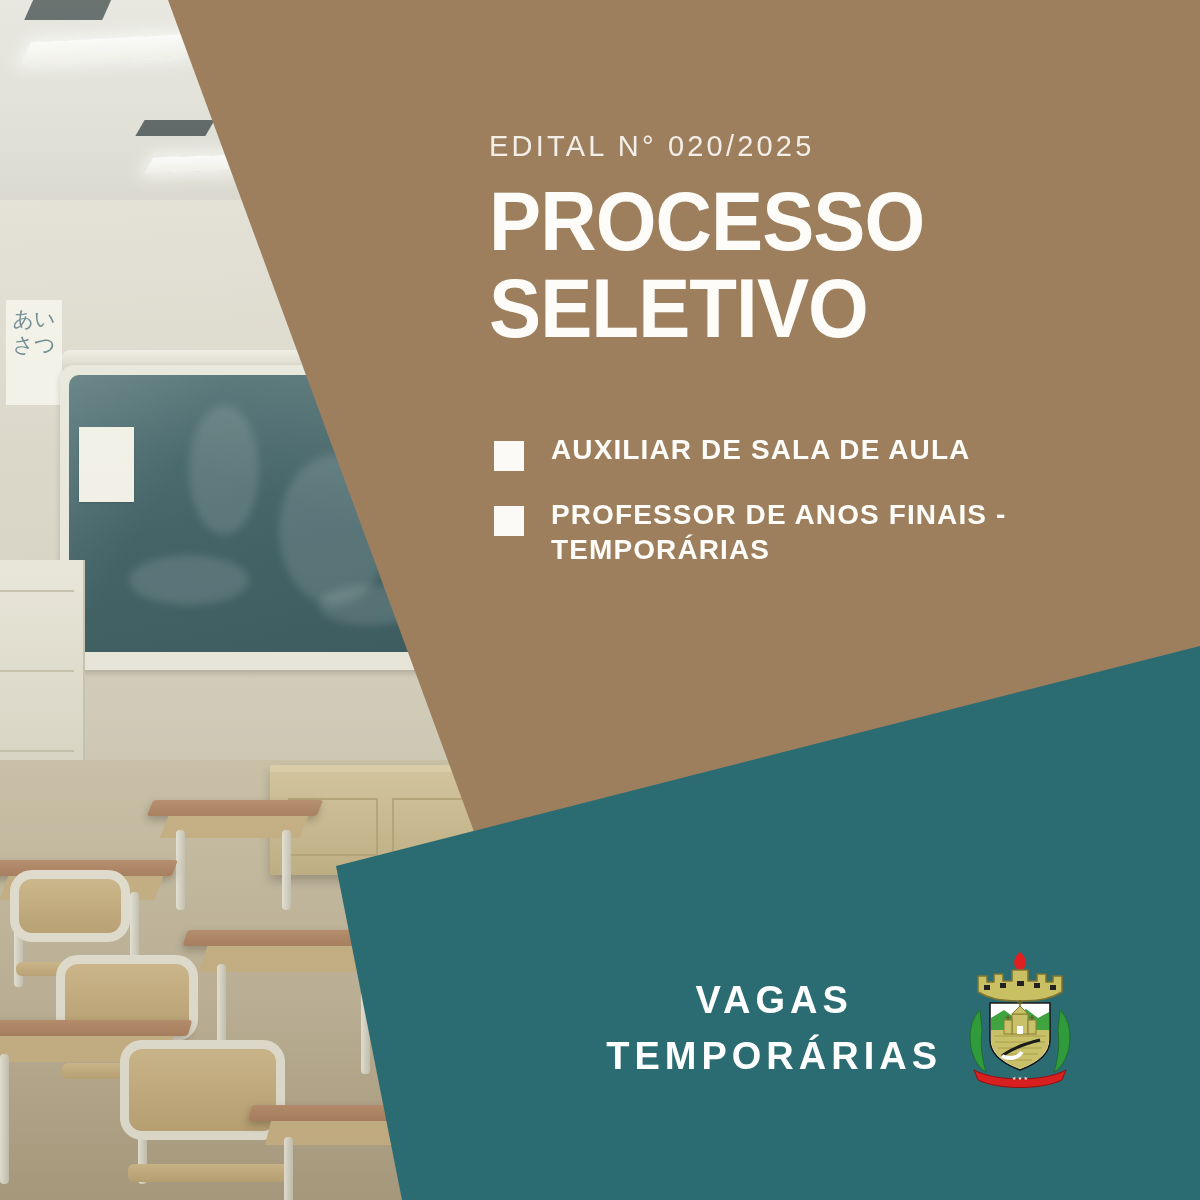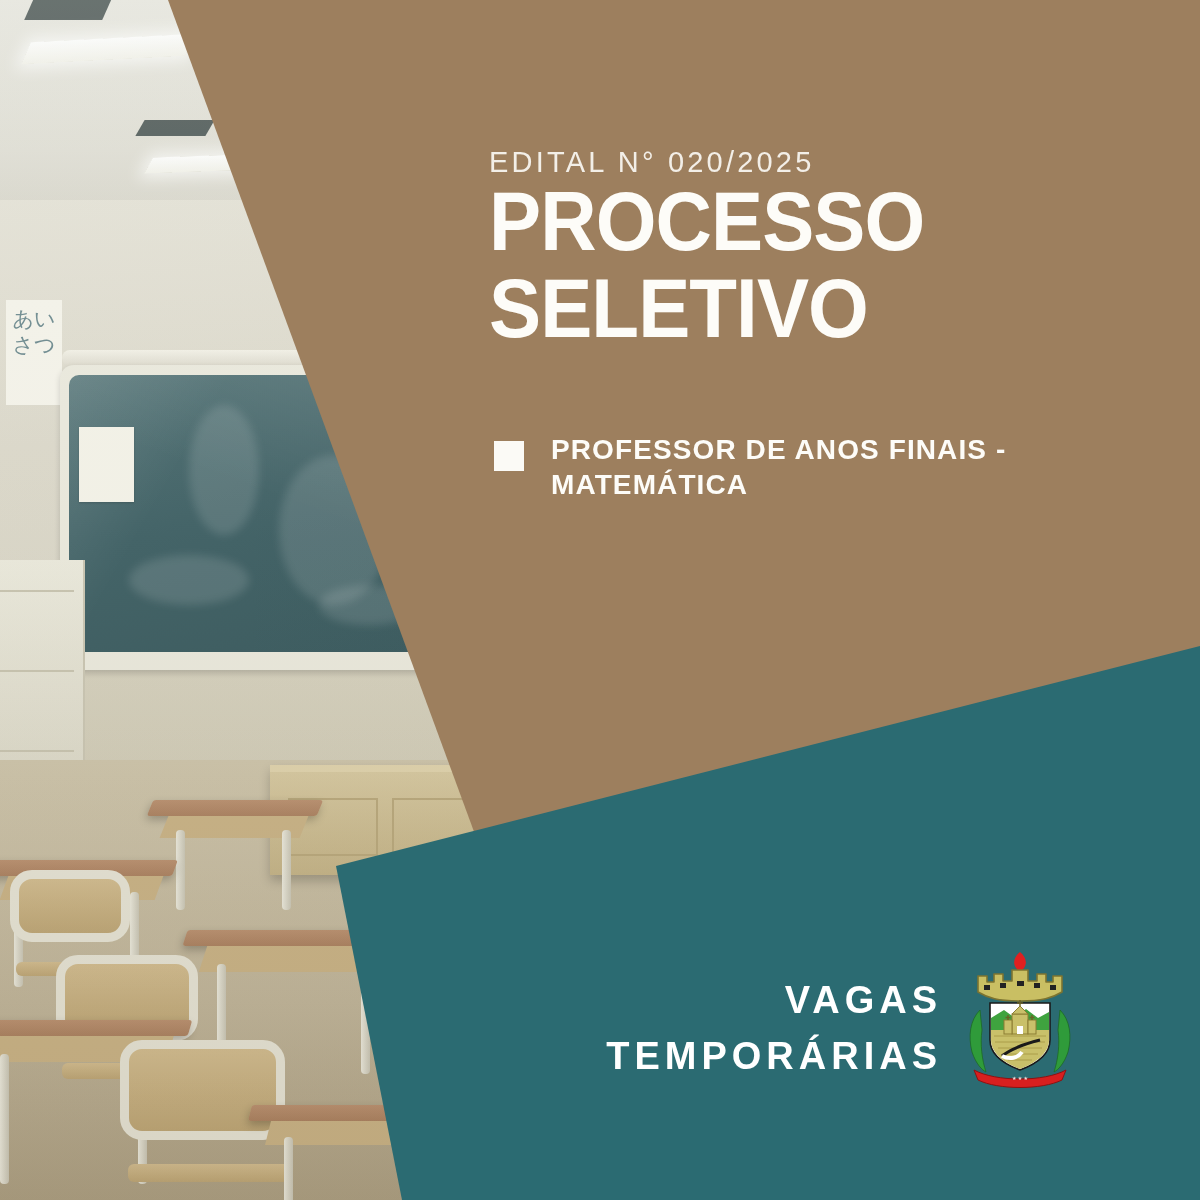--- a/index.html
+++ b/index.html
@@ -123,21 +123,21 @@
   }
 
   
   .shape{ position:absolute; inset:0; }
   .shape svg{ display:block; width:1200px; height:1200px; }
 
   
   .content{ position:absolute; inset:0; }
 
   .edital{
-    position:absolute; left:489px; top:146px;
+    position:absolute; left:489px; top:130px;
     color:#f3efe8; font-size:29px; font-weight:300;
     letter-spacing:3.2px; white-space:nowrap;
   }
   .headline{
     position:absolute; left:489px; top:178px;
     color:#fdfcf8; font-weight:bold;
     font-size:84px; line-height:87px;
     letter-spacing:-1px;
     transform:scaleX(.93); transform-origin:left top;
     white-space:pre-line;
@@ -150,21 +150,21 @@
   }
   .bullet .btxt{
     margin-left:57px;
     color:#fdfcf8; font-weight:bold;
     font-size:28px; line-height:35px; letter-spacing:1.1px;
     white-space:pre-line;
   }
 
   .vagas{
     position:absolute; right:258px; top:972px;
-    text-align:right;
+    text-align:center;
     color:#ffffff; font-weight:bold;
     font-size:38px; line-height:56px; letter-spacing:5px;
     white-space:pre-line;
   }
 
   .brasao{ position:absolute; left:960px; top:948px; width:120px; height:140px; }
   .brasao svg{ display:block; width:120px; height:140px; }
 </style>
 </head>
 <body>
@@ -275,22 +275,26 @@
   <div class="content">
 
     <div class="edital">EDITAL N° 020/2025</div>
 
     <div class="headline">PROCESSO
 SELETIVO</div>
 
     <div class="bullets">
       <div class="bullet">
         <span class="sq"></span>
+        <div class="btxt">AUXILIAR DE SALA DE AULA</div>
+      </div>
+      <div class="bullet">
+        <span class="sq"></span>
         <div class="btxt">PROFESSOR DE ANOS FINAIS -
-MATEMÁTICA</div>
+TEMPORÁRIAS</div>
       </div>
     </div>
 
     <div class="vagas">VAGAS
 TEMPORÁRIAS</div>
 
     <div class="brasao">
       <svg viewBox="0 0 120 140" xmlns="http://www.w3.org/2000/svg">
 
         <path d="M60 4 C65 8 68 14 64 20 C62 23 58 23 56 20 C52 14 55 8 60 4 Z" fill="#e02020"></path>

